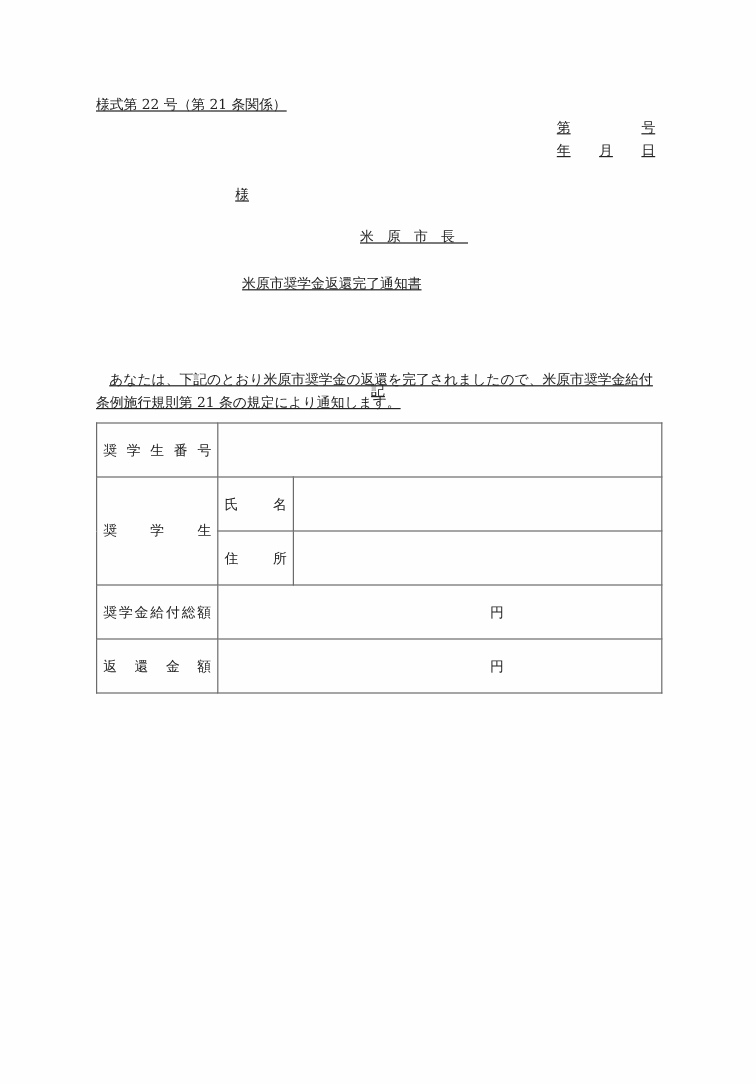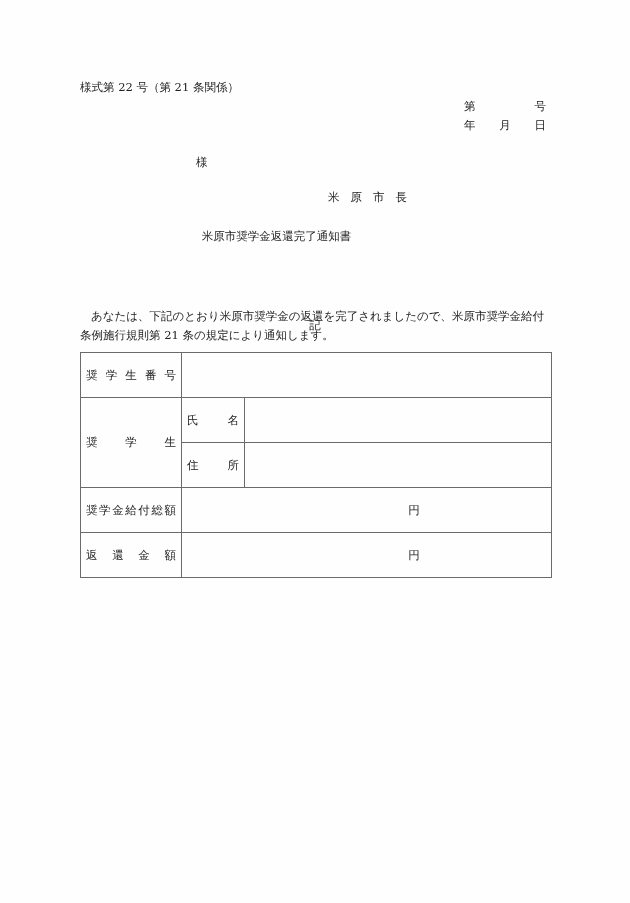--- a/index.html
+++ b/index.html
@@ -1,26 +1,26 @@
 <!DOCTYPE html>
 <html><head>
   <meta charset="utf-8">
   <style>
     html, body { margin: 0; padding: 0; }
     body {
       width: 630px; height: 903px; background: #fefefe; position: relative;
       font-family: "DejaVu Serif", "Liberation Serif", serif; color: #222;
       font-size: 11.5px; overflow: hidden;
     }
-    .abs { position: absolute; white-space: nowrap; }
+    .abs { position: absolute; white-space: nowrap; text-decoration: underline; }
     #form-label { left: 80px; top: 80px; }
     #num-line { left: 464px; top: 99px; width: 82px; display: flex; justify-content: space-between; }
     #date-line { left: 464px; top: 118px; width: 82px; display: flex; justify-content: space-between; }
     #addressee { left: 196px; top: 155px; }
-    #issuer { left: 328px; top: 190px; letter-spacing: 11px; }
+    #issuer { left: 300px; top: 190px; letter-spacing: 11px; }
     #title { left: 0; width: 553px; top: 229px; text-align: center; }
     #body-text { left: 80px; top: 263px; width: 475px; white-space: normal; line-height: 19px; text-indent: 11px; margin-top: 44px; }
     #ki { left: 0; width: 630px; top: 318px; text-align: center; }
 
     table {
       position: absolute; left: 80px; top: 352px; width: 472px;
       border-collapse: collapse; table-layout: fixed;
     }
     td { border: 1.2px solid #6b6b6b; padding: 0; font-size: 11.5px; }
     td.h { height: 44px; }

